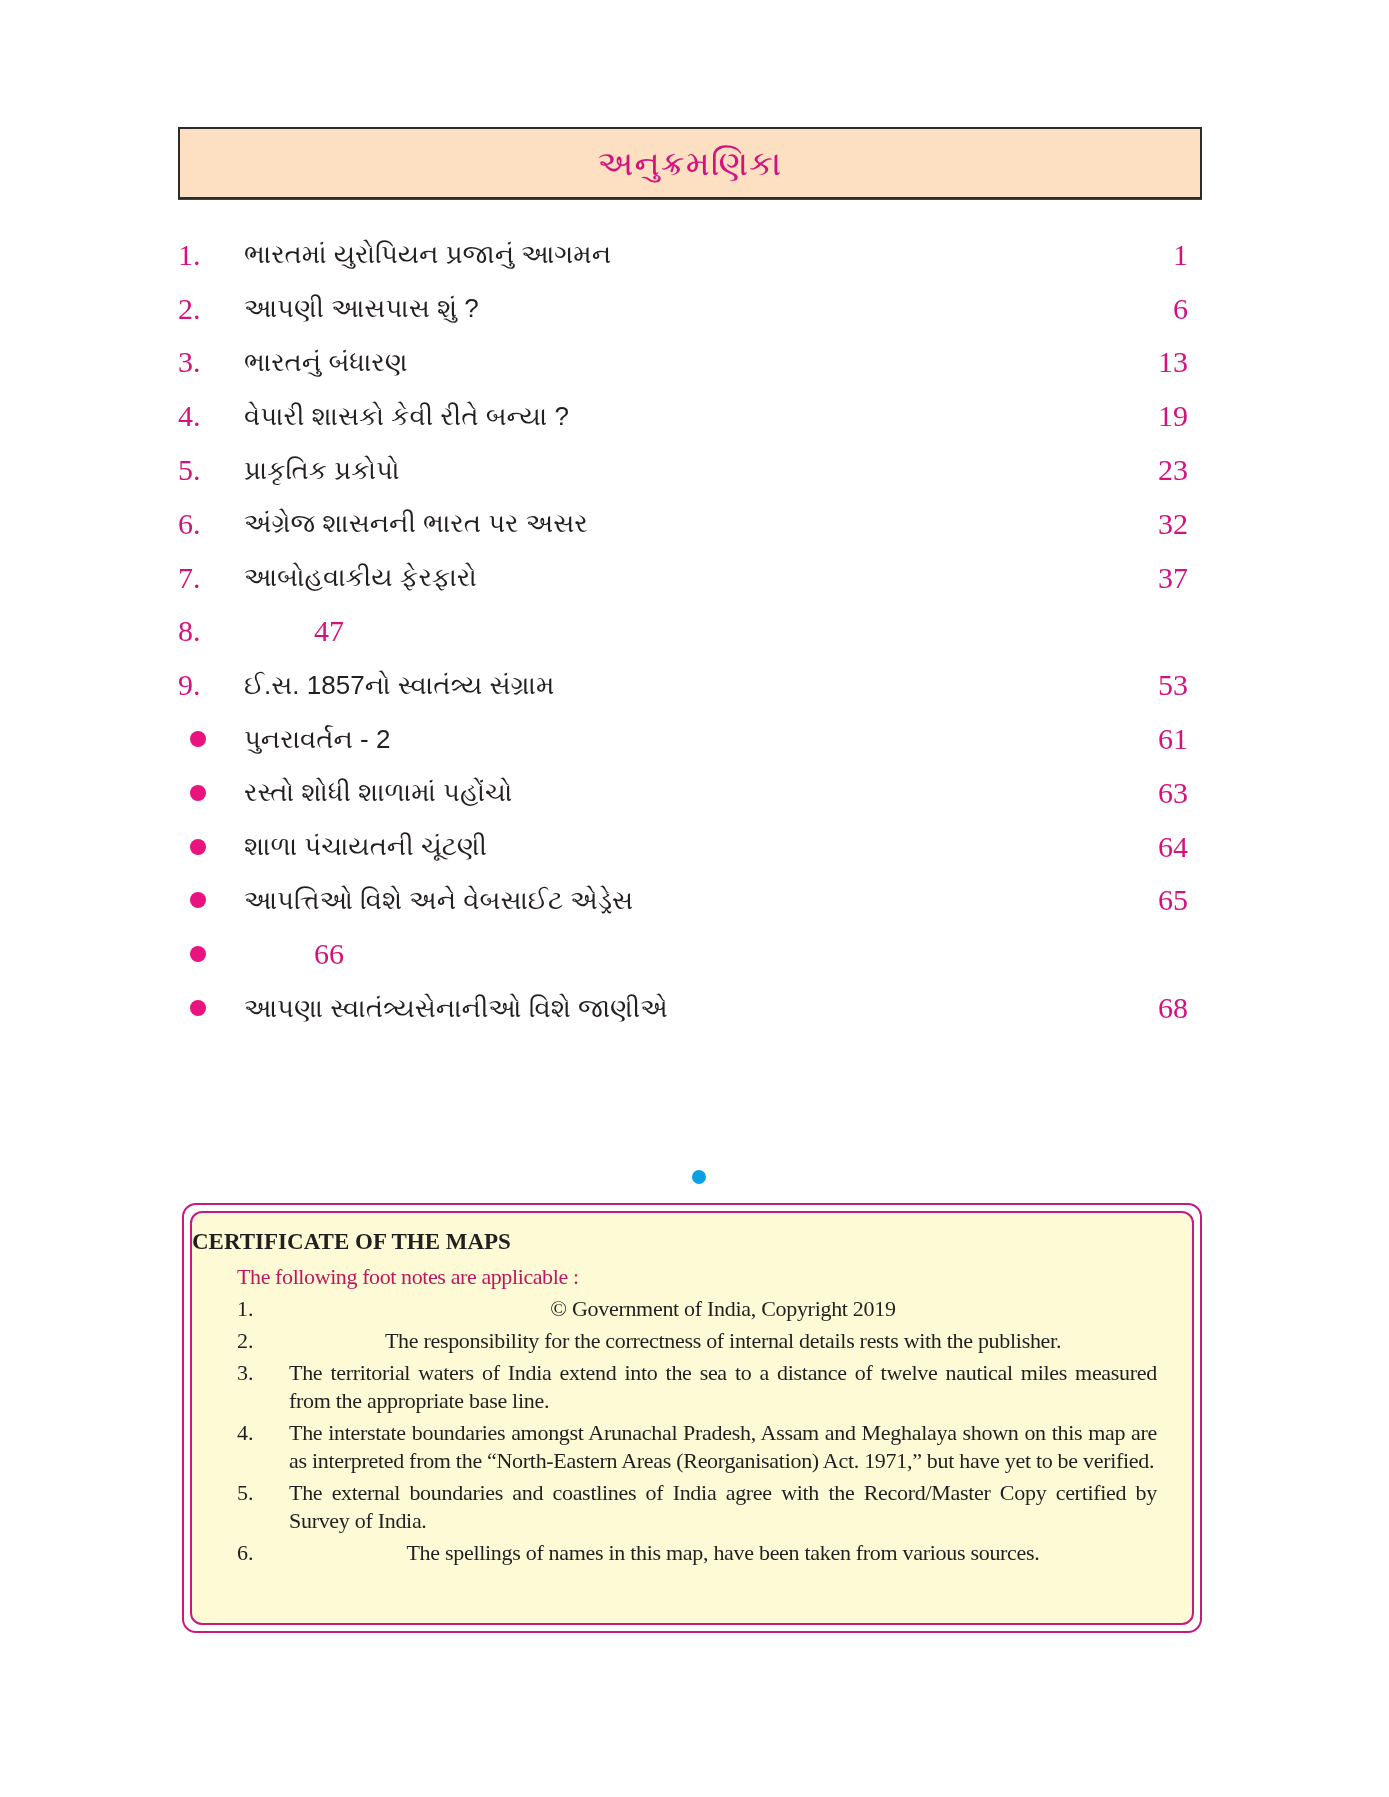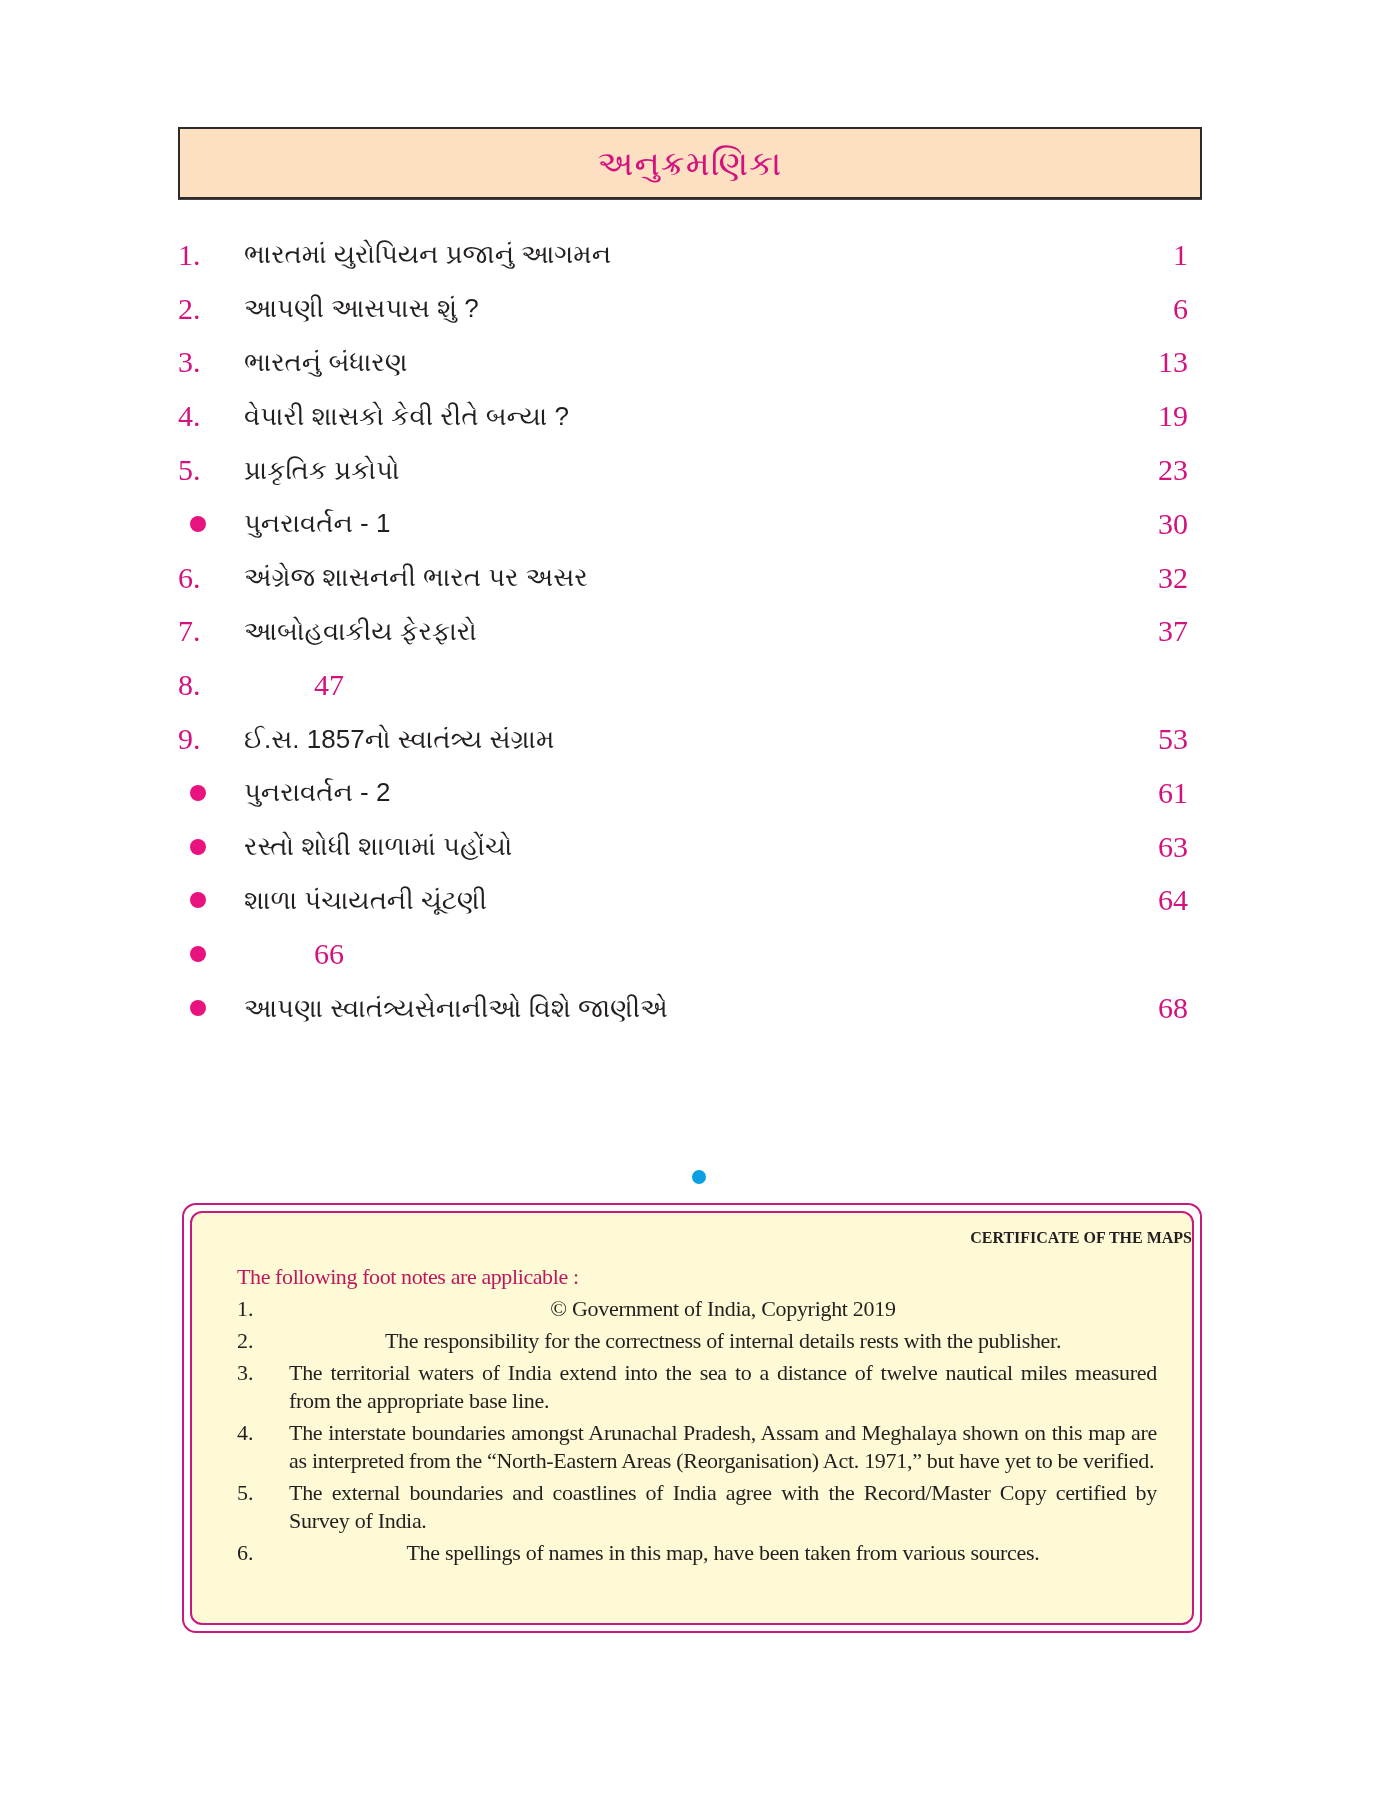--- a/index.html
+++ b/index.html
@@ -117,26 +117,25 @@
       bottom: 6px;
       border: 2.5px solid #c8197f;
       border-radius: 12px;
       background: #fefad6;
       box-sizing: border-box;
     }
     .cert-title {
       position: absolute;
       left: 0; right: 0;
       top: 16px;
-      text-align: right;
+      text-align: left;
       font-family: "Liberation Serif", serif;
       font-weight: bold;
-      font-size: 16px;
+      font-size: 23px;
       color: #231f20;
-      padding-left: 39px;
     }
     .cert-intro {
       position: absolute;
       left: 45px;
       top: 51px;
       font-family: "Liberation Serif", serif;
       font-size: 22px;
       letter-spacing: -0.4px;
       color: #be185d;
     }
@@ -198,27 +197,20 @@
       <span class="toc-marker">4.</span>
       <span class="toc-label">વેપારી શાસકો કેવી રીતે બન્યા ?</span>
       <span class="toc-page">19</span>
     </li>
     <li class="toc-row">
       <span class="toc-marker">5.</span>
       <span class="toc-label">પ્રાકૃતિક પ્રકોપો</span>
       <span class="toc-page">23</span>
     </li>
     <li class="toc-row">
-      <span class="toc-marker">
-          <span class="toc-bullet"></span>
-        </span>
-      <span class="toc-label">પુનરાવર્તન - 1</span>
-      <span class="toc-page">30</span>
-    </li>
-    <li class="toc-row">
       <span class="toc-marker">6.</span>
       <span class="toc-label">અંગ્રેજ શાસનની ભારત પર અસર</span>
       <span class="toc-page">32</span>
     </li>
     <li class="toc-row">
       <span class="toc-marker">7.</span>
       <span class="toc-label">આબોહવાકીય ફેરફારો</span>
       <span class="toc-page">37</span>
     </li>
     <li class="toc-row">
@@ -243,20 +235,27 @@
         </span>
       <span class="toc-label">રસ્તો શોધી શાળામાં પહોંચો</span>
       <span class="toc-page">63</span>
     </li>
     <li class="toc-row">
       <span class="toc-marker">
           <span class="toc-bullet"></span>
         </span>
       <span class="toc-label">શાળા પંચાયતની ચૂંટણી</span>
       <span class="toc-page">64</span>
+    </li>
+    <li class="toc-row">
+      <span class="toc-marker">
+          <span class="toc-bullet"></span>
+        </span>
+      <span class="toc-label">આપત્તિઓ વિશે અને વેબસાઈટ એડ્રેસ</span>
+      <span class="toc-page">65</span>
     </li>
     <li class="toc-row">
       <span class="toc-marker">
           <span class="toc-bullet"></span>
         </span>
       <span class="toc-page">66</span>
     </li>
     <li class="toc-row">
       <span class="toc-marker">
           <span class="toc-bullet"></span>

